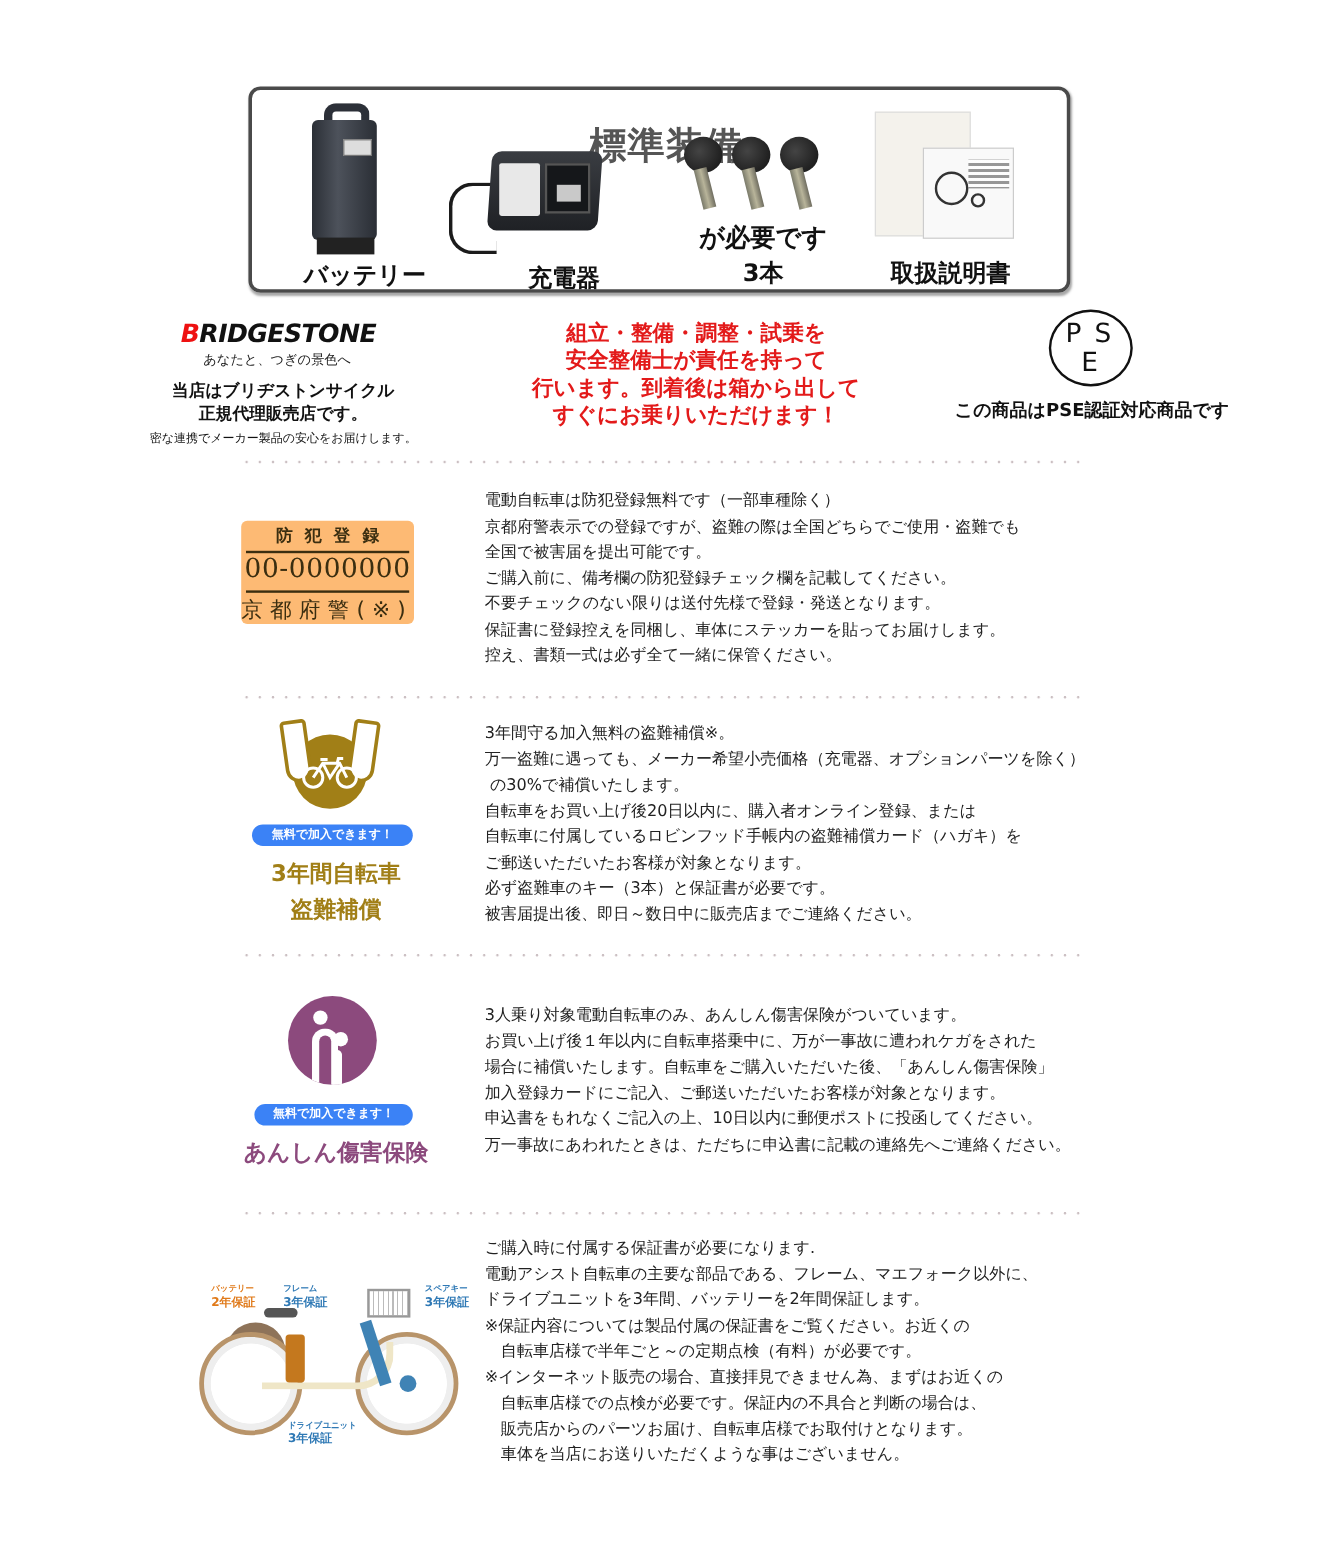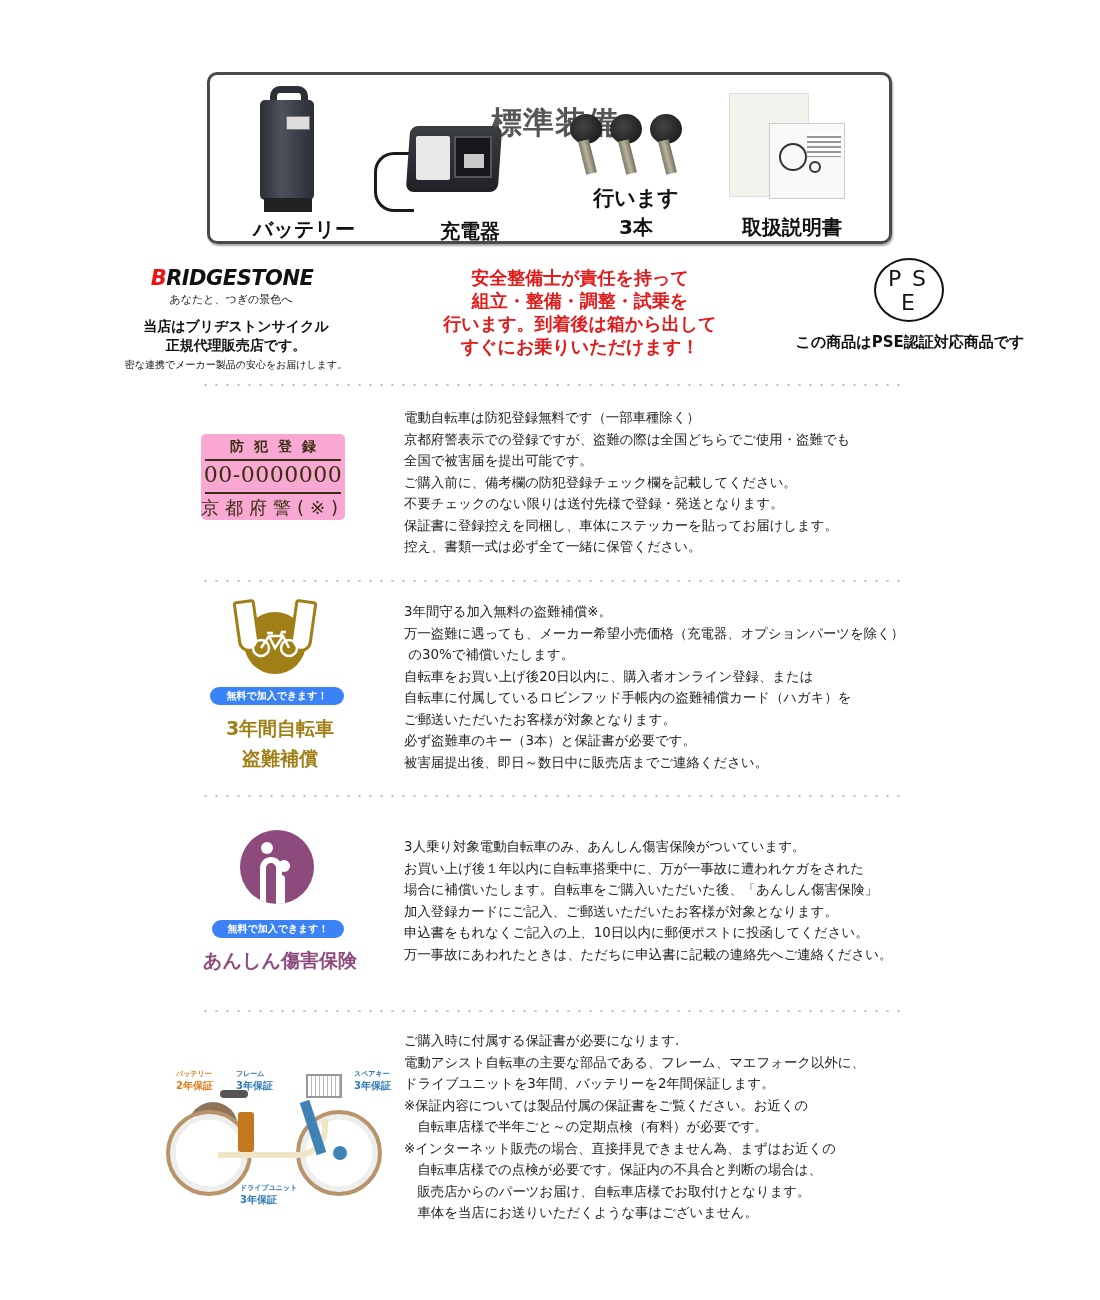--- a/index.html
+++ b/index.html
@@ -69,21 +69,21 @@
   .pse-text { position: absolute; left: 760px; top: 333px; width: 300px; text-align: center; font-size: 15px; font-weight: bold; color: #111; }
 
   
   .sep { position: absolute; left: 200px; width: 700px; height: 2px;
     background-image: radial-gradient(circle, #cbbfc2 1px, transparent 1.3px); background-size: 11px 2px; }
 
   
   .row-text { position: absolute; left: 404px; font-size: 13.4px; color: #222; line-height: 21.5px; white-space: pre; }
 
   
-  .reg { position: absolute; left: 201px; top: 434px; width: 144px; height: 86px; background: #f9a8d4; border-radius: 5px; }
+  .reg { position: absolute; left: 201px; top: 434px; width: 144px; height: 86px; background: #fdba74; border-radius: 5px; }
   .reg .t1 { position: absolute; left: 0; top: 4px; width: 100%; text-align: center; font-size: 14px; letter-spacing: 10px; color: #3b2e10; font-weight: bold; padding-left: 10px; }
   .reg .b1 { position: absolute; left: 4px; top: 25px; width: 136px; height: 2px; background: #3b2e10; }
   .reg .num { position: absolute; left: 0; top: 28px; width: 100%; text-align: center; font-size: 22px; color: #3b2e10; font-family: "DejaVu Serif", serif; letter-spacing: 0.5px; }
   .reg .b2 { position: absolute; left: 4px; top: 58px; width: 136px; height: 2px; background: #3b2e10; }
   .reg .t2 { position: absolute; left: 0; top: 62px; width: 100%; text-align: left; font-size: 18px; letter-spacing: 6px; color: #3b2e10; font-weight: normal; }
 
   
   .theft-icon { position: absolute; left: 236px; top: 598px; width: 78px; height: 76px; }
   .theft-icon .circle { position: absolute; left: 8px; top: 14px; width: 62px; height: 62px; border-radius: 50%; background: #a17f17; }
   .theft-icon .hand { position: absolute; top: 2px; width: 22px; height: 52px; border: 3px solid #a17f17; border-radius: 10px 10px 30px 30px; background: #fff; }
@@ -156,21 +156,21 @@
   <div class="key" style="left:40px">
       <div class="head"></div>
       <div class="blade"></div>
     </div>
   <div class="key" style="left:80px">
       <div class="head"></div>
       <div class="blade"></div>
     </div>
 </div>
 <div class="item" style="left:566px; top:184px; width:140px;">
-  <div class="item-label" style="font-size:21px; line-height:28px;">行います</div>
+  <div class="item-label" style="font-size:21px; line-height:28px;">が必要です</div>
   <div class="item-label" style="font-size:20px; line-height:30px;">3本</div>
 </div>
 
 <div class="manual">
   <div class="p1"></div>
     <div class="p2"></div>
     <div class="wheel"></div>
     <div class="wheel2"></div>
     <div class="lines"></div>
 </div>
@@ -180,22 +180,22 @@
 
 <div class="bs-logo"><span class="first">B</span><span>RIDGESTONE</span></div>
 <div class="bs-tag">あなたと、つぎの景色へ</div>
 <div class="bs-line1">
   <div>当店はブリヂストンサイクル</div>
   <div>正規代理販売店です。</div>
 </div>
 <div class="bs-line3">密な連携でメーカー製品の安心をお届けします。</div>
 
 <div class="red-msg">
+  <div>組立・整備・調整・試乗を</div>
   <div>安全整備士が責任を持って</div>
-  <div>組立・整備・調整・試乗を</div>
   <div>行います。到着後は箱から出して</div>
   <div>すぐにお乗りいただけます！</div>
 </div>
 
 <div class="pse-mark">
   <span class="pse-p">P</span>
   <span class="pse-s">S</span>
   <span class="pse-e">E</span>
 </div>
 <div class="pse-text">この商品はPSE認証対応商品です</div>

